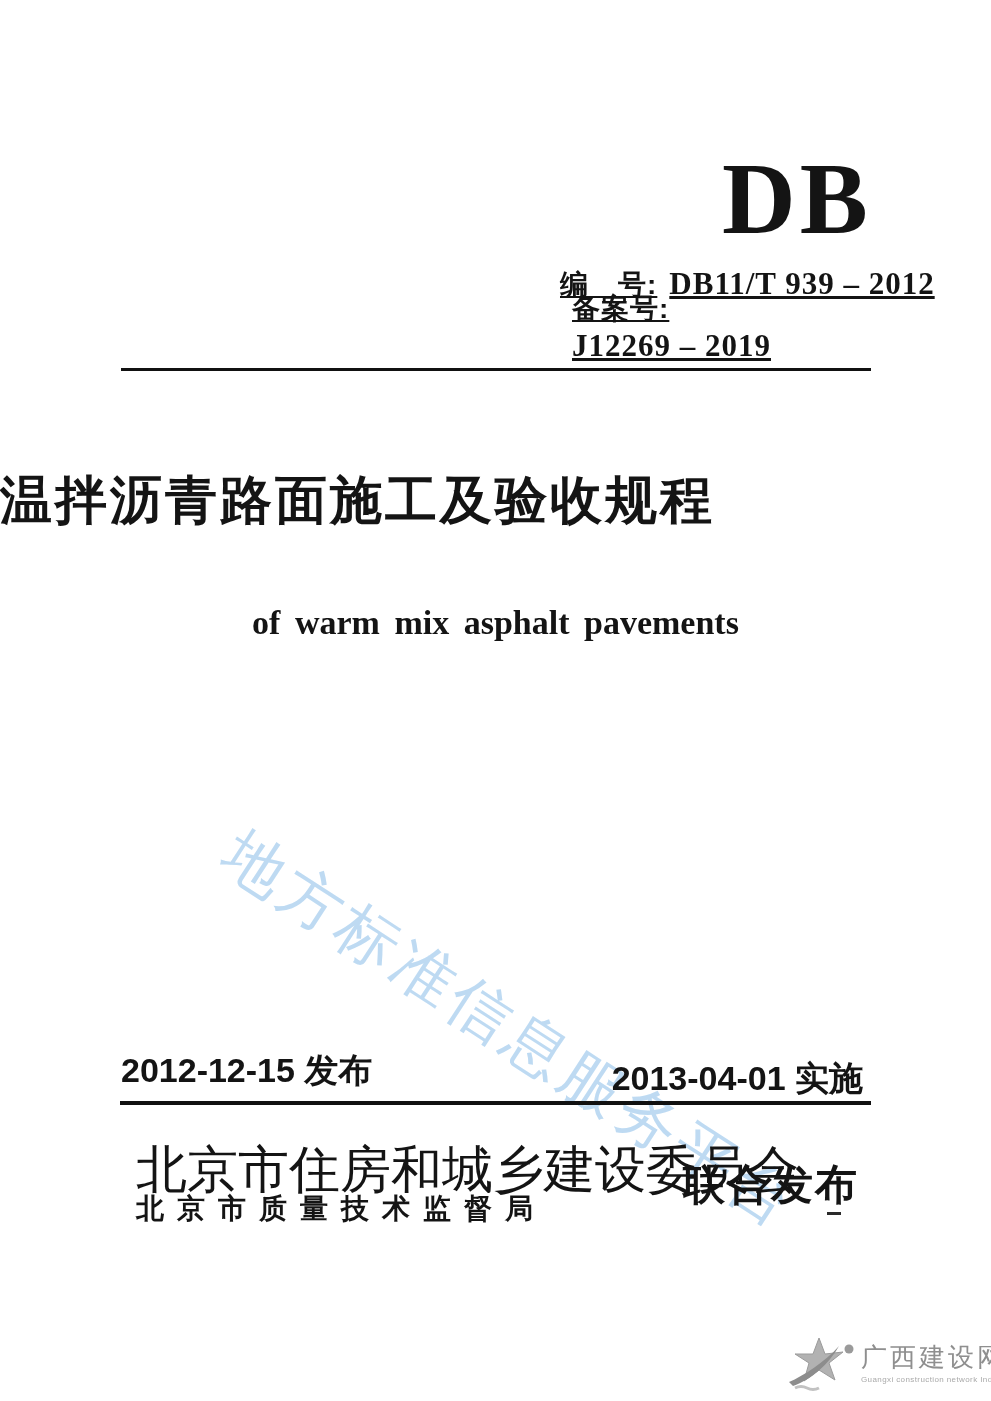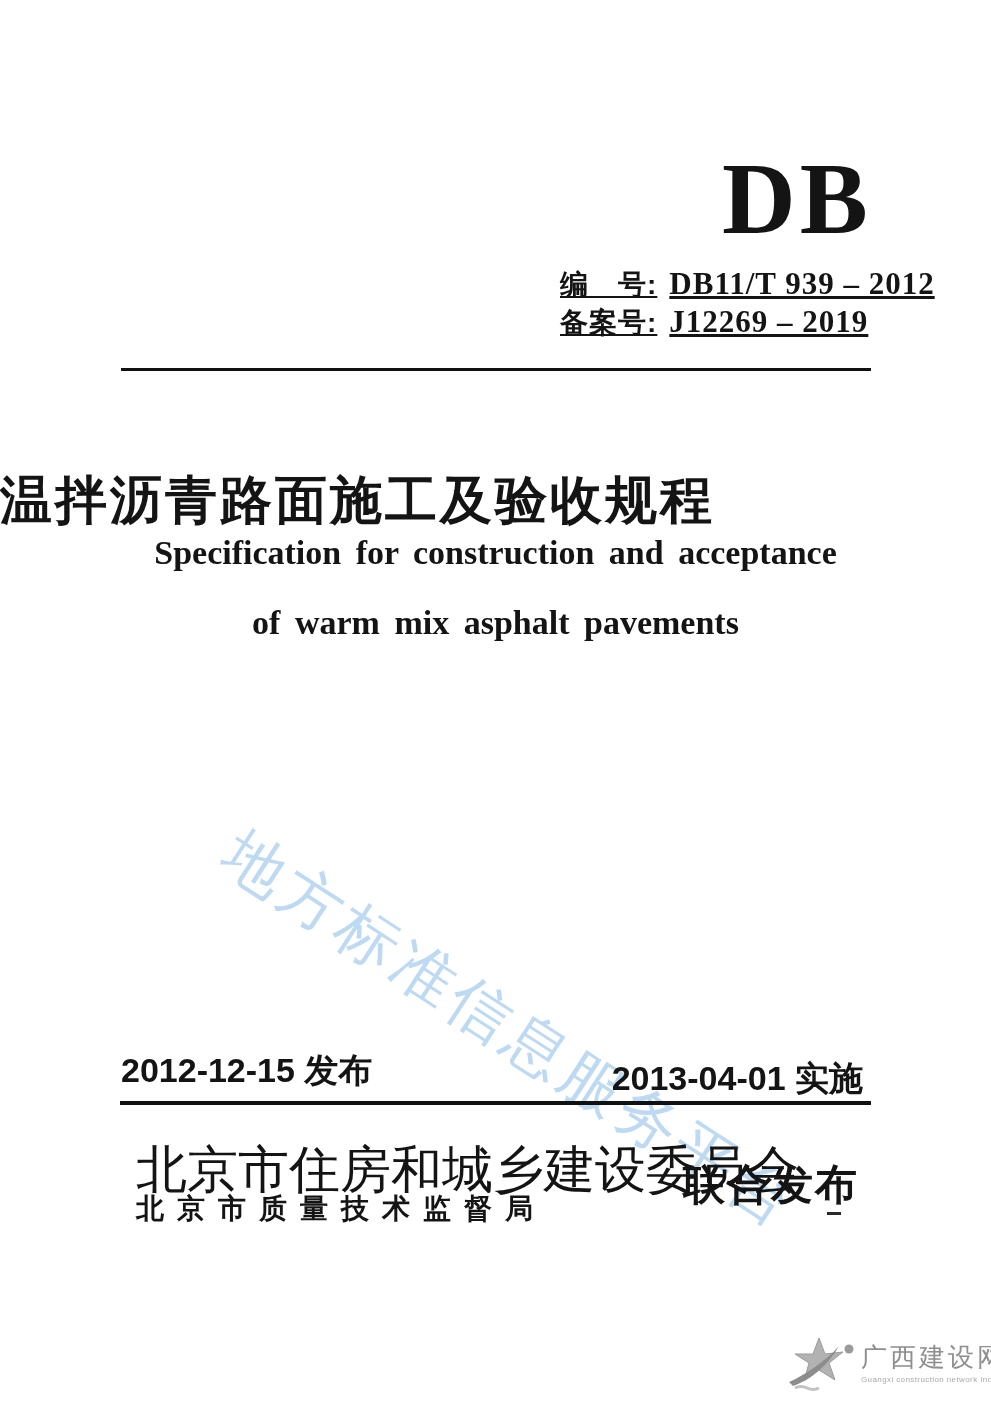--- a/index.html
+++ b/index.html
@@ -36,21 +36,21 @@
   }
   .num-row {
     position: absolute;
     left: 560px;
     white-space: nowrap;
     display: flex;
     align-items: baseline;
     text-decoration: underline;
   }
   .num-row.code   { top: 266px; }
-  .num-row.record { top: 304px; }
+  .num-row.record { top: 290px; flex-direction: column; }
   .num-label {
     font-size: 28px;
     font-weight: bold;
     letter-spacing: 1px;
   }
   .num-value {
     font-family: "Liberation Serif", serif;
     font-size: 31px;
     font-weight: bold;
     margin-left: 12px;
@@ -194,21 +194,20 @@
     <span class="num-value">DB11/T 939 – 2012</span>
   </div>
   <div class="num-row record">
     <span class="num-label">备案号:</span>
     <span class="num-value">J12269 – 2019</span>
   </div>
 
   <div class="rule-1"></div>
 
   <div class="title-zh">温拌沥青路面施工及验收规程</div>
-  <div class="title-en line1">Specification for construction and acceptance</div>
   <div class="title-en line2">of warm mix asphalt pavements</div>
 
   <div class="watermark">地方标准信息服务平台</div>
 
   <div class="date-issued">2012-12-15 发布</div>
   <div class="date-implemented">2013-04-01 实施</div>
 
   <div class="rule-2"></div>
 
   <div class="pub-line1">北京市住房和城乡建设委员会</div>

